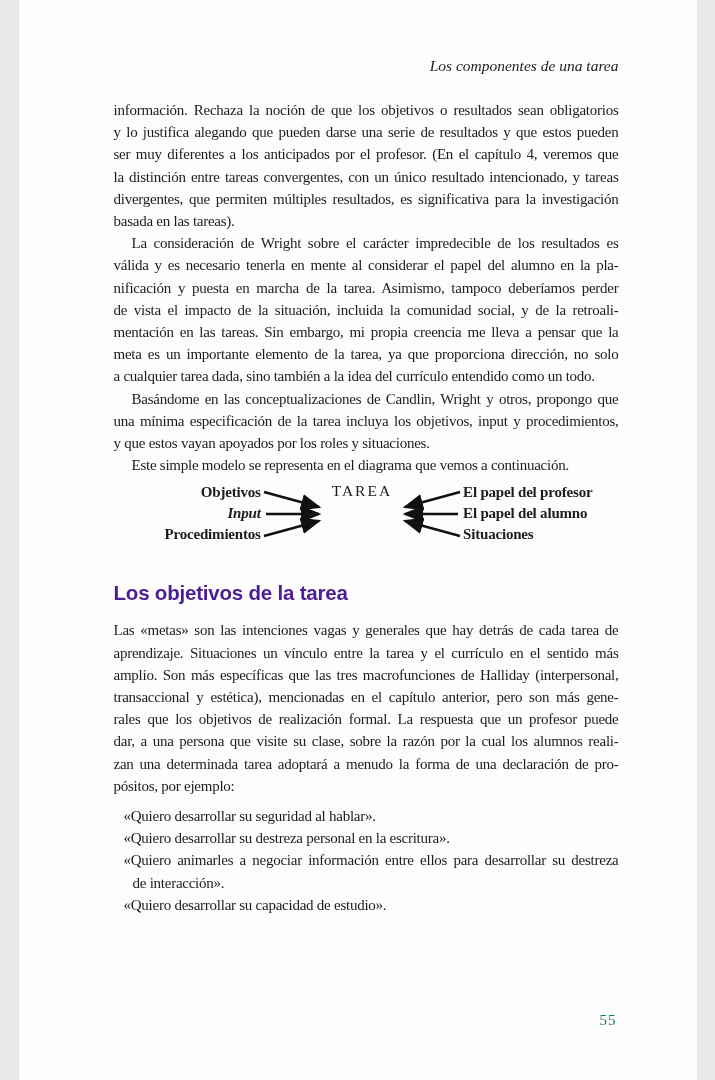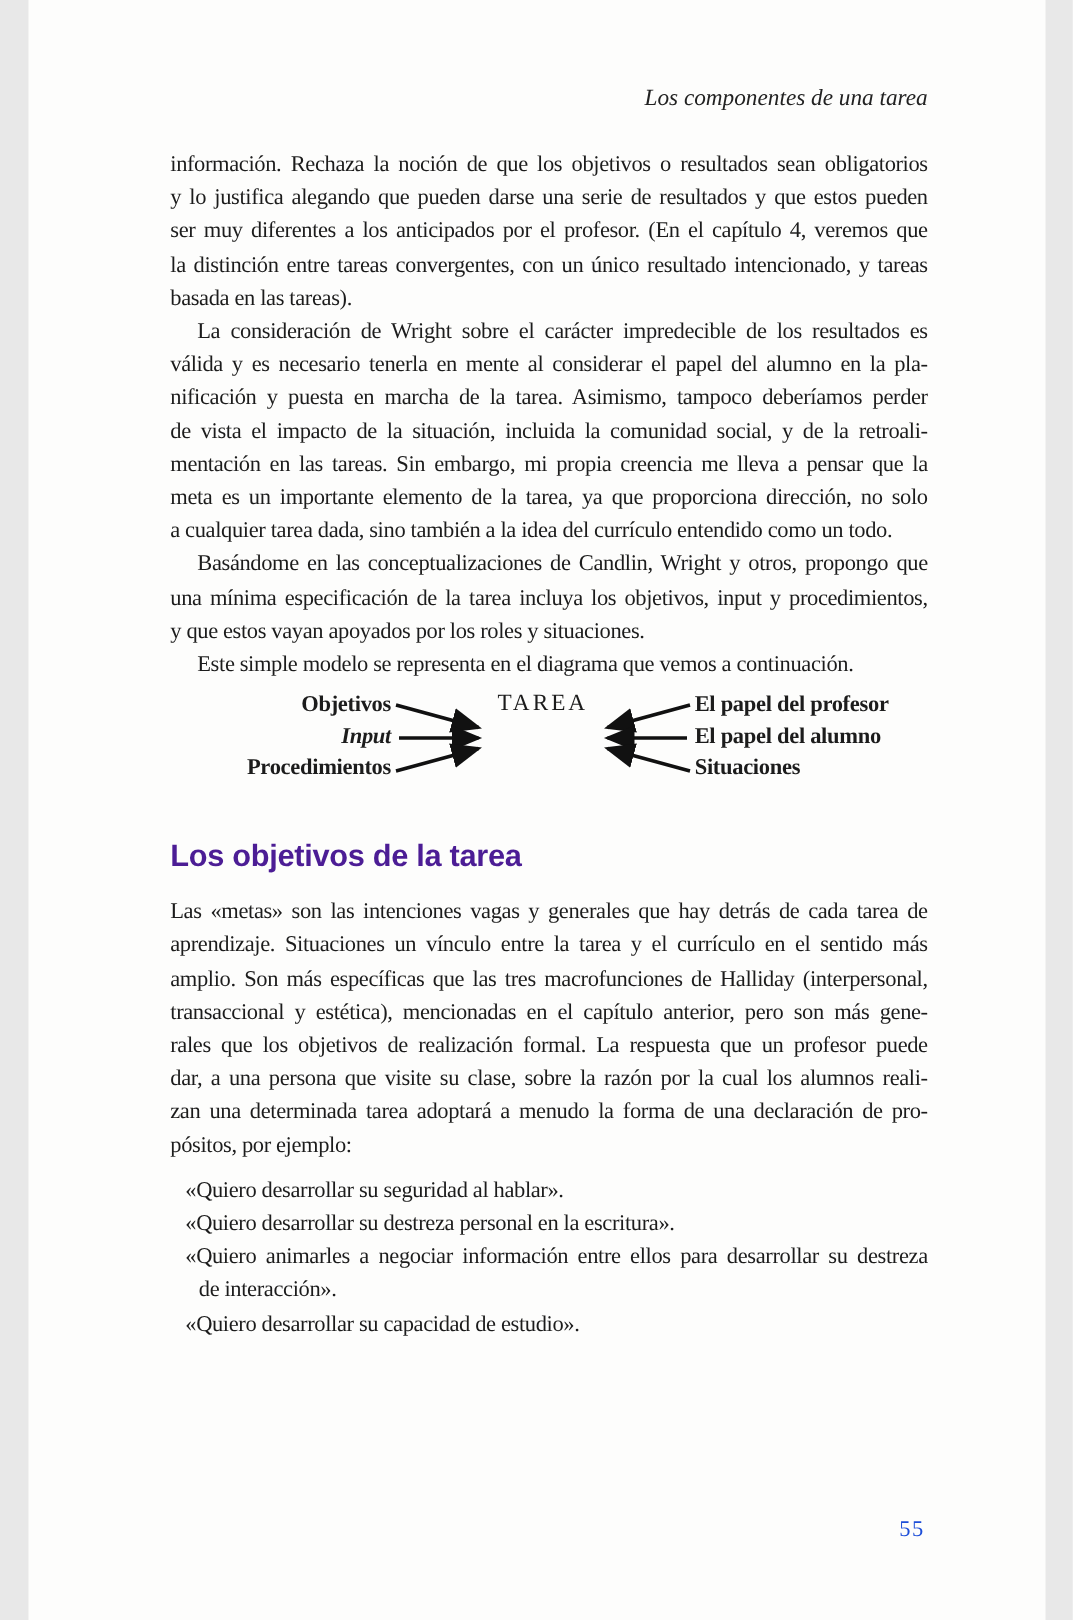--- a/index.html
+++ b/index.html
@@ -91,37 +91,38 @@
   .section-body { margin-top: 13px; }
   .quotes { margin-top: 8px; padding-left: 10px; }
   .quote .tline + .tline { padding-left: 9px; }
 
   .page-number {
     position: absolute;
     top: 1012px;
     right: 80px;
     font-size: 15px;
     letter-spacing: 1px;
-    color: #1d4ed8;
+    color: #0f766e;
   }
 </style>
 </head>
 <body>
 
 <div class="page">
   <div class="content">
 
     <div class="running-head">Los componentes de una tarea</div>
 
     <div class="bodytext">
       <div class="para">
           <div class="tline just">información. Rechaza la noción de que los objetivos o resultados sean obligatorios</div>
           <div class="tline just">y lo justifica alegando que pueden darse una serie de resultados y que estos pueden</div>
           <div class="tline just">ser muy diferentes a los anticipados por el profesor. (En el capítulo 4, veremos que</div>
           <div class="tline just">la distinción entre tareas convergentes, con un único resultado intencionado, y tareas</div>
+          <div class="tline just">divergentes, que permiten múltiples resultados, es significativa para la investigación</div>
           <div class="tline">basada en las tareas).</div>
         </div>
       <div class="para">
           <div class="tline just indent">La consideración de Wright sobre el carácter impredecible de los resultados es</div>
           <div class="tline just">válida y es necesario tenerla en mente al considerar el papel del alumno en la pla-</div>
           <div class="tline just">nificación y puesta en marcha de la tarea. Asimismo, tampoco deberíamos perder</div>
           <div class="tline just">de vista el impacto de la situación, incluida la comunidad social, y de la retroali-</div>
           <div class="tline just">mentación en las tareas. Sin embargo, mi propia creencia me lleva a pensar que la</div>
           <div class="tline just">meta es un importante elemento de la tarea, ya que proporciona dirección, no solo</div>
           <div class="tline">a cualquier tarea dada, sino también a la idea del currículo entendido como un todo.</div>

